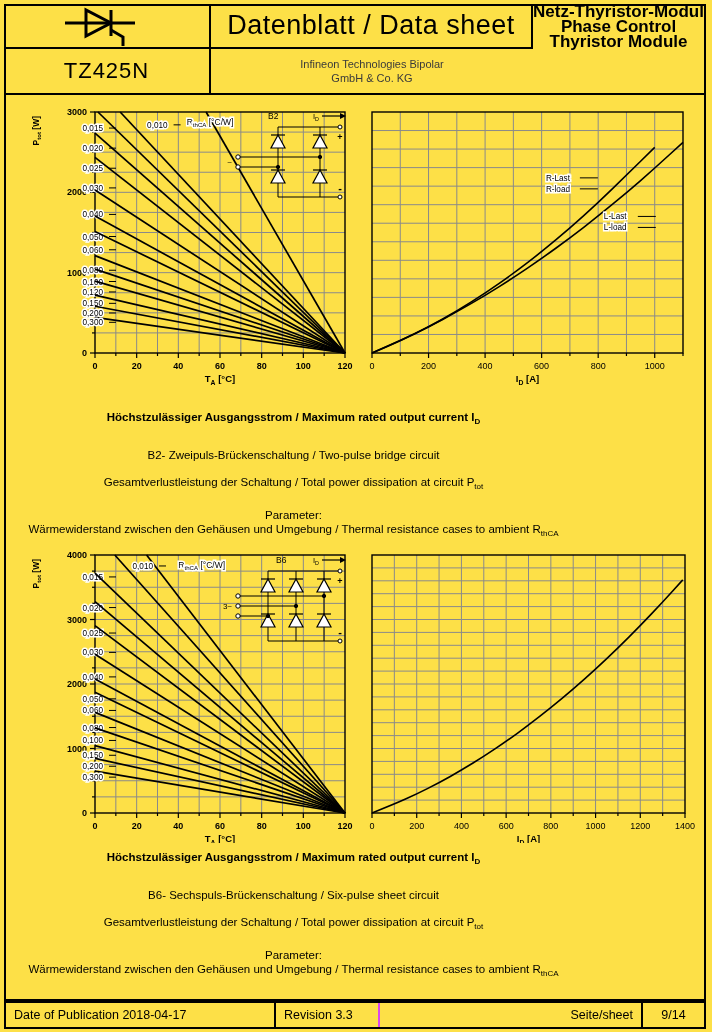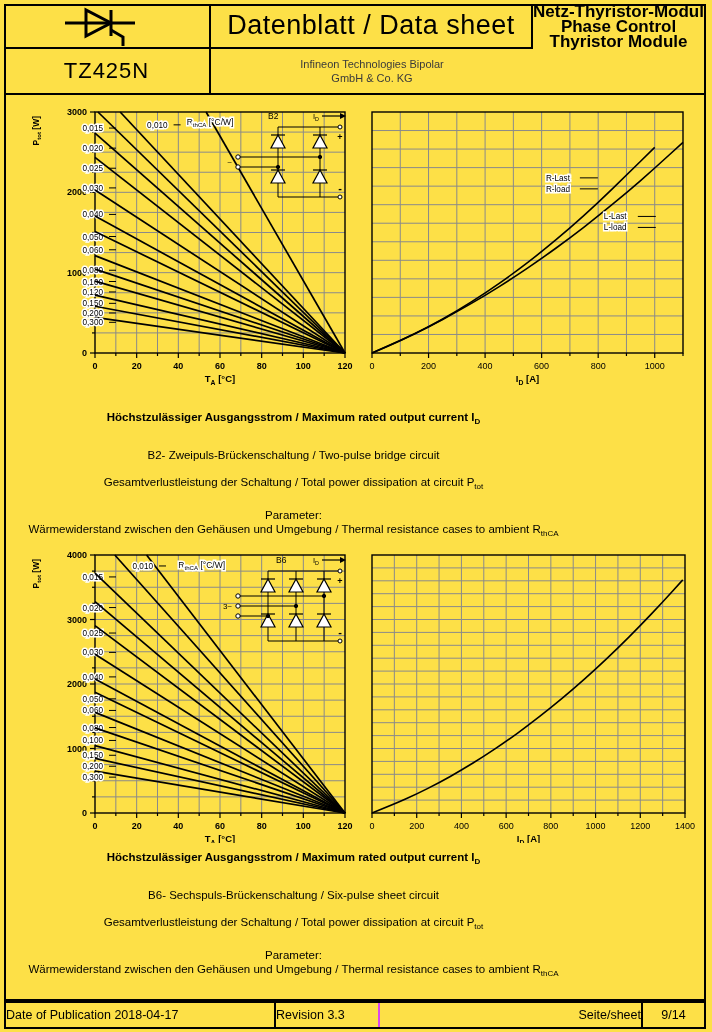--- a/index.html
+++ b/index.html
@@ -14,21 +14,21 @@
   .module-line{font-size:17px;font-weight:bold;line-height:15px}
   .part-number{font-size:22px;font-weight:normal;letter-spacing:1px}
   .company{font-size:11px;color:#3a3a3a;line-height:14px}
   .chart{position:absolute}
   .cap{position:absolute;left:0;width:587px;text-align:center;font-size:11.5px;line-height:14px}
   .cap-title{font-weight:bold;margin-bottom:19px}
   .cap-line{margin-bottom:13px}
   .cap-param{margin-bottom:0}
   sub{font-size:8px}
   .ftr{position:absolute;left:4px;top:1001px;width:702px;height:28px;border:2px solid #000;display:flex;align-items:stretch;font-size:12.5px}
-  .fcell{display:flex;align-items:center;padding:0 0}
+  .fcell{display:flex;align-items:center;padding:0 8px}
   .fc1{width:270px;border-right:2px solid #000}
   .fc2{width:104px;border-right:2px solid #d946ef}
   .fc3{width:263px;border-right:2px solid #000;justify-content:flex-end}
   .fc4{flex:1;justify-content:center}
 </style>
 </head>
 <body>
 
 <div class="page">
   <div class="frame"></div>

